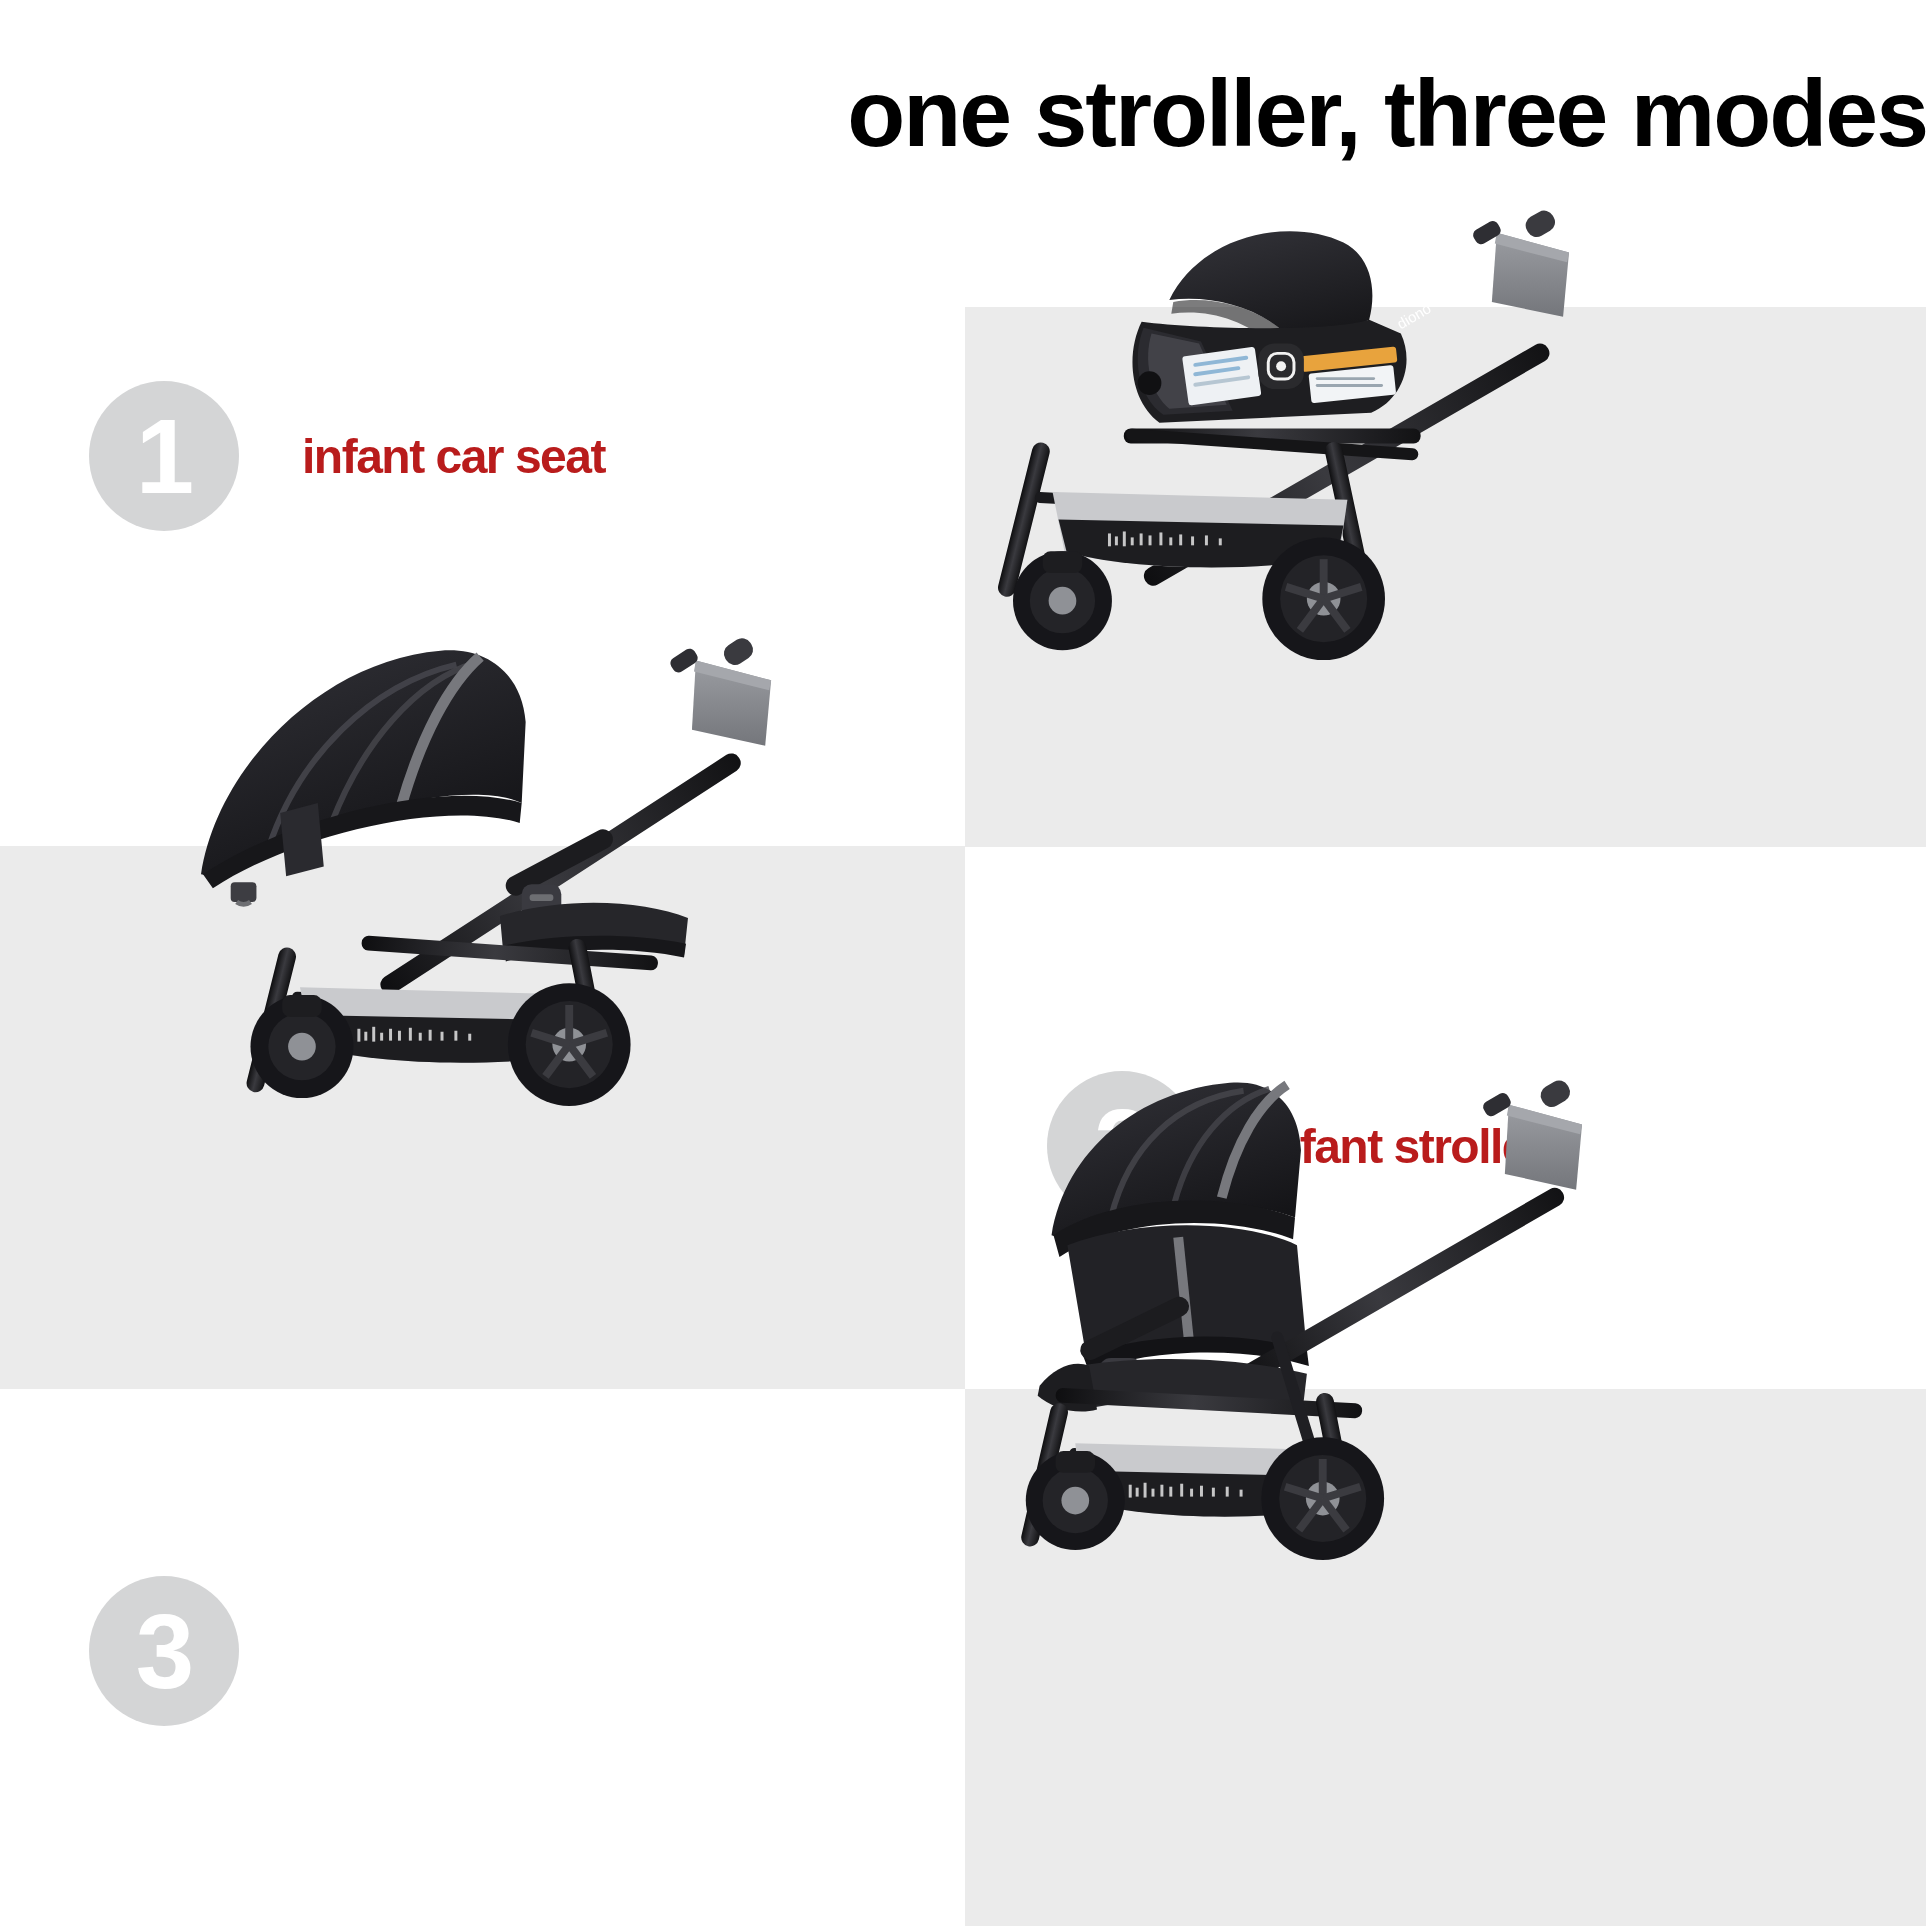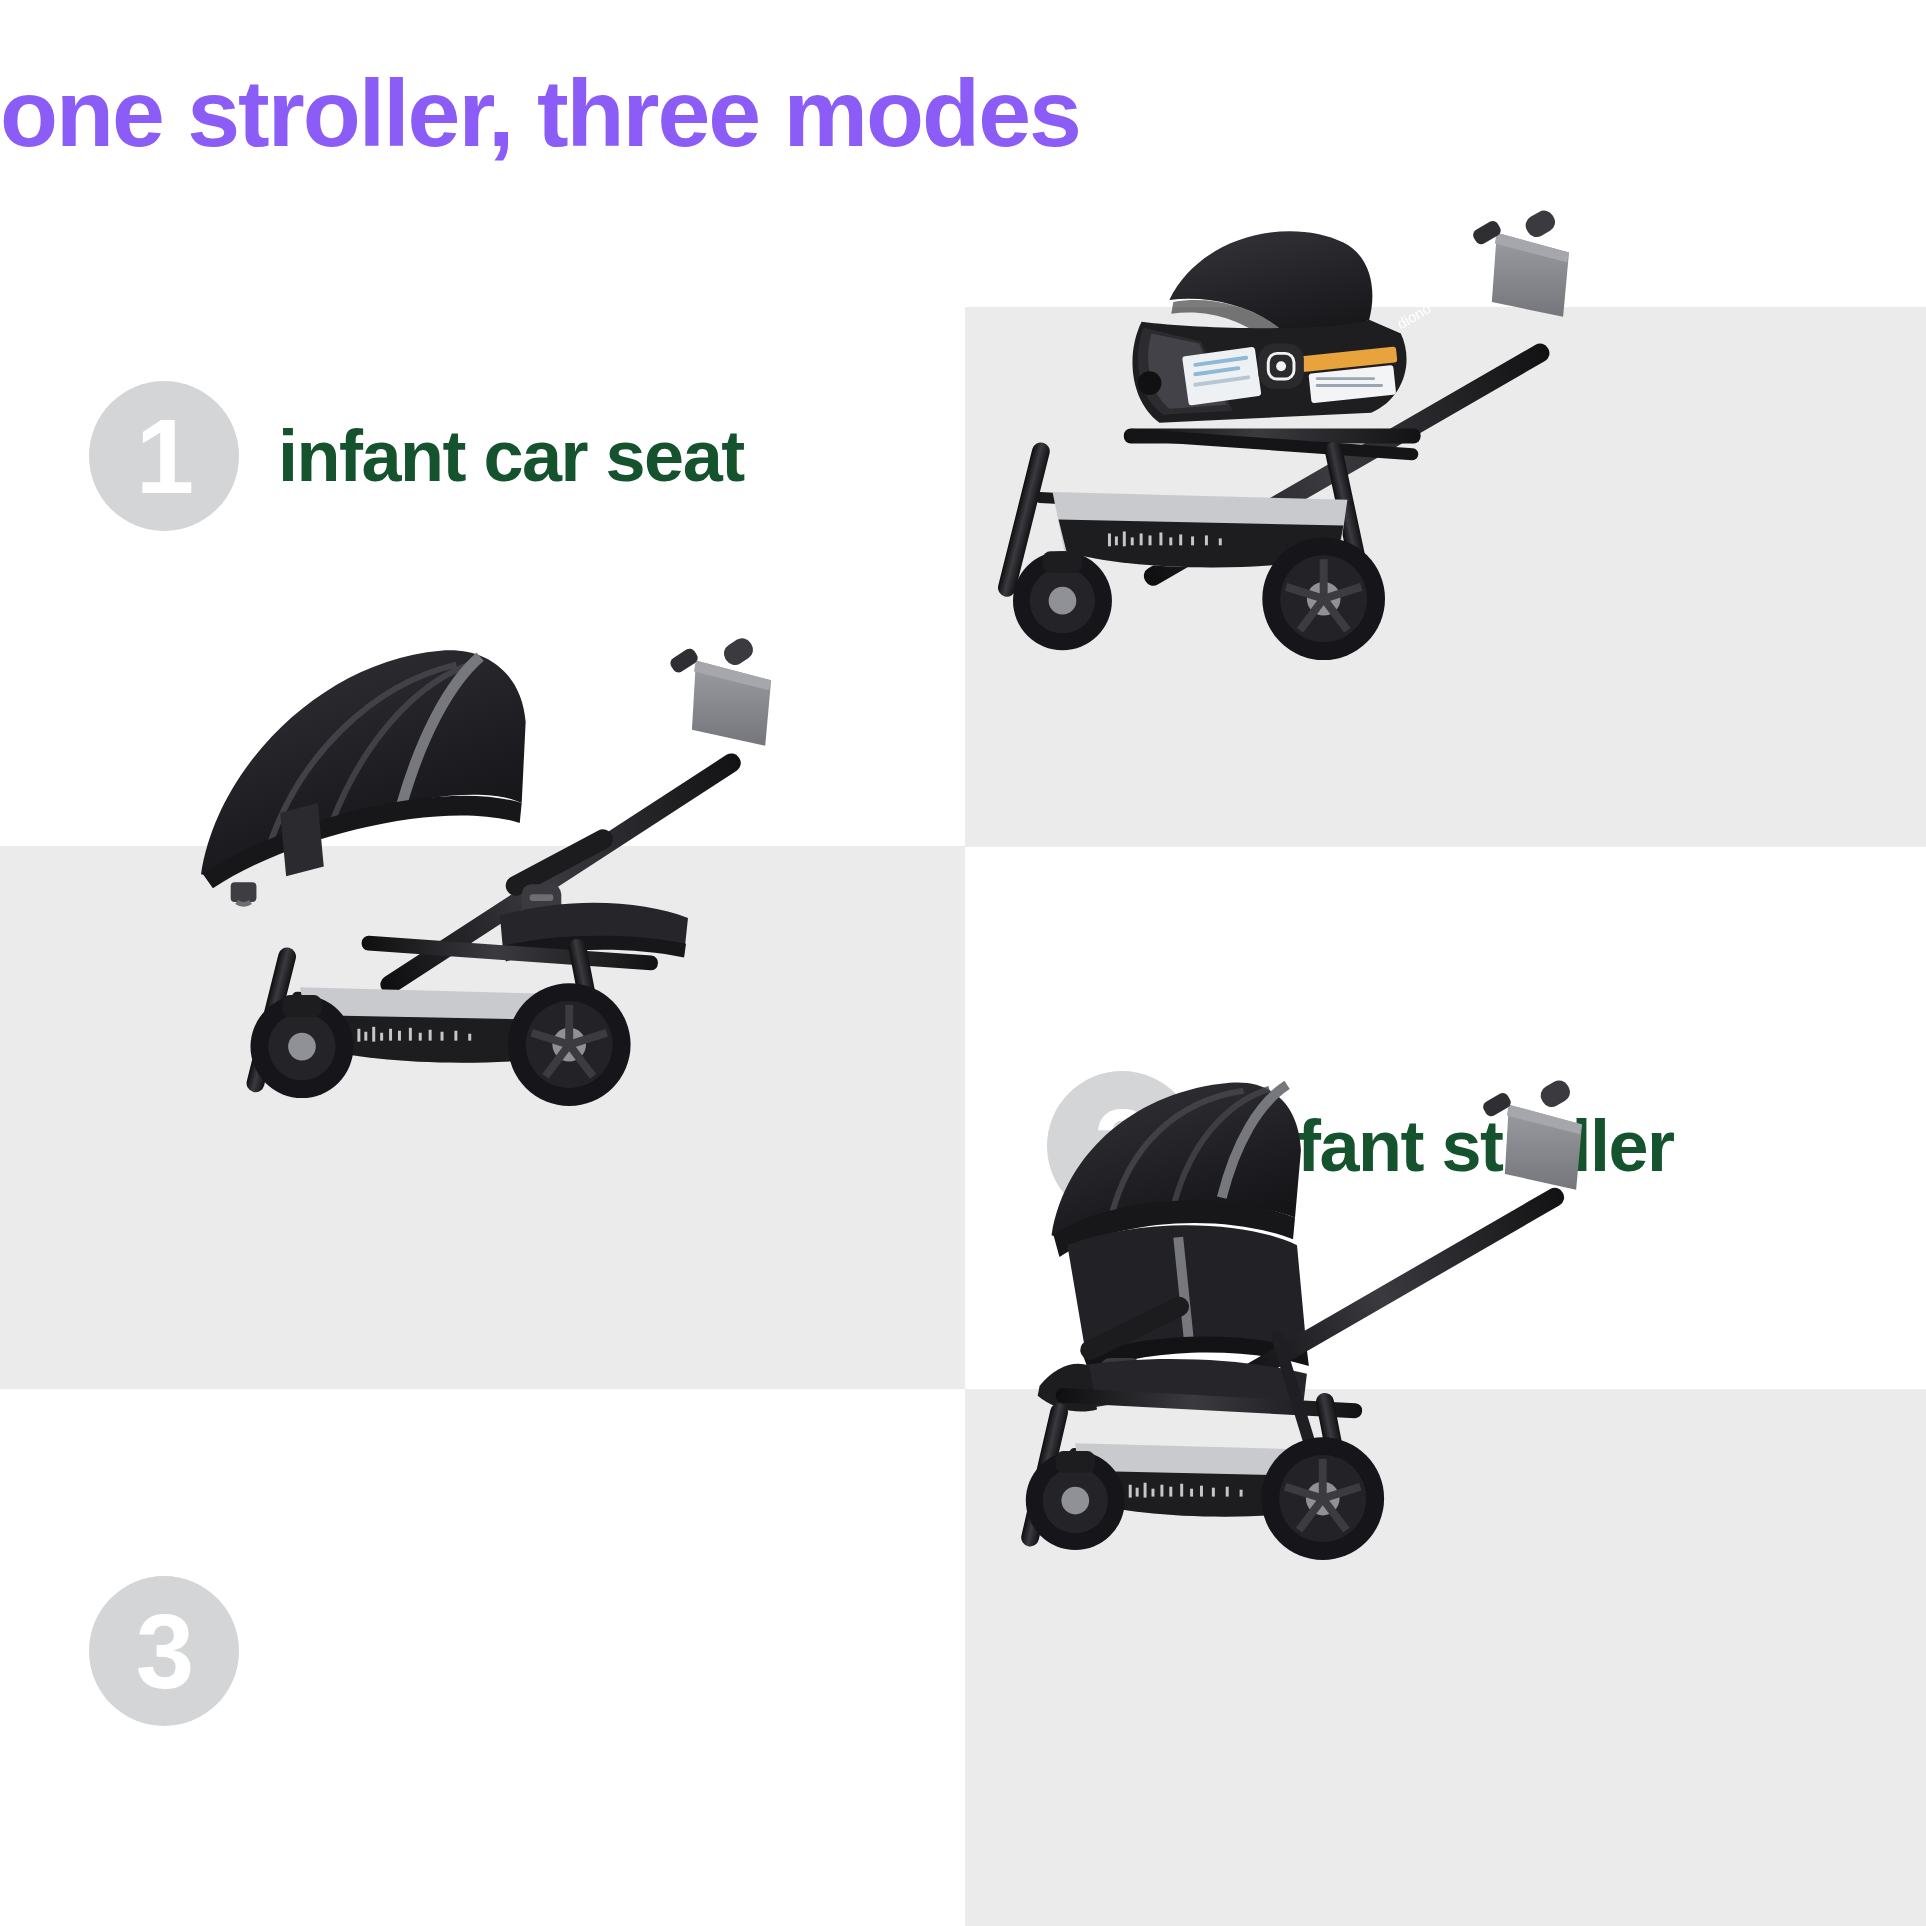--- a/index.html
+++ b/index.html
@@ -1,21 +1,21 @@
 <!DOCTYPE html>
 <html><head>
 <meta charset="utf-8">
 <style>
   html,body{margin:0;padding:0;background:#fff;}
   body{width:1927px;height:1927px;position:relative;overflow:hidden;
        font-family:"Liberation Sans","DejaVu Sans",sans-serif;}
 
   #page-title{
-    position:absolute;left:0;top:61px;width:1927px;text-align:left;
-    font-size:95px;font-weight:bold;letter-spacing:-2px;color:#8b5cf6;
+    position:absolute;left:0;top:61px;width:1927px;text-align:right;
+    font-size:95px;font-weight:bold;letter-spacing:-2px;color:#000000;
     line-height:1.1;
   }
 
   
   .tile{position:absolute;}
   .tile.gray{background:#ebebeb;}
   #tile-r1c2{left:965px;top:307px;width:961px;height:540px;}
   #tile-r2c1{left:0px;  top:846px;width:965px;height:543px;}
   #tile-r3c2{left:965px;top:1389px;width:961px;height:538px;}
 
@@ -28,21 +28,21 @@
   .badge{
     width:150px;height:150px;border-radius:50%;background:#d4d5d6;
     display:flex;align-items:center;justify-content:center;
     flex:0 0 auto;
   }
   .badge-num{
     color:#fff;font-size:105px;font-weight:bold;line-height:1;
     letter-spacing:-2px;
   }
   .mode-label{
-    margin-left:39px;font-size:72px;font-weight:bold;color:#14532d;
+    margin-left:63px;font-size:48px;font-weight:bold;color:#b91c1c;
     letter-spacing:-1.5px;white-space:nowrap;
   }
 
   
   .product{position:absolute;}
   #product-1{left:975px; top:203px;  width:634px;height:465px;}
   #product-2{left:173px; top:619px;  width:639px;height:485px;}
   #product-3{left:980px; top:1069px; width:634px;height:485px;}
   .product svg{display:block;width:100%;height:100%;overflow:visible;}
 </style>

